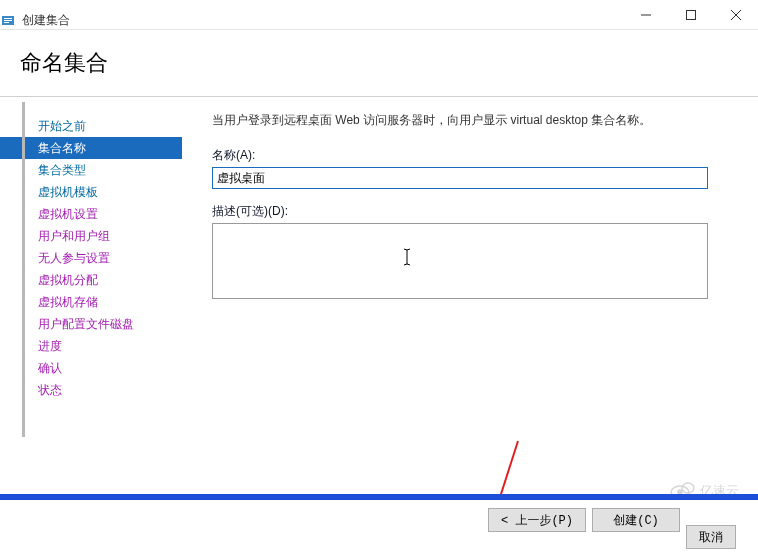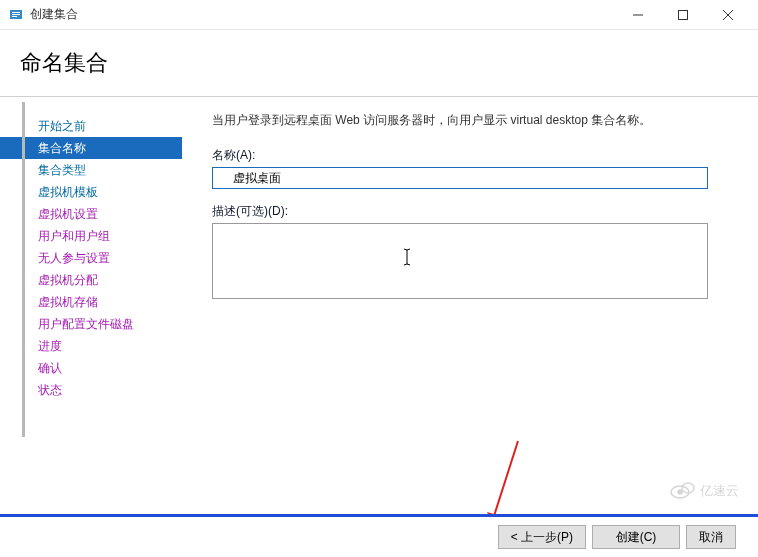--- a/index.html
+++ b/index.html
@@ -8,22 +8,22 @@
       font-size: 12px;
       background: #fff;
       width: 758px;
       height: 557px;
       overflow: hidden;
       position: relative;
     }
     .titlebar {
       height: 30px;
       display: flex;
-      align-items: center;
-      padding: 0 8px;
+      align-items: flex-end;
+      padding: 0 0;
       border-bottom: 1px solid #e5e5e5;
     }
     .titlebar .app-icon {
       width: 16px;
       height: 16px;
       margin-right: 6px;
       display: flex;
       align-items: center;
       justify-content: center;
     }
@@ -101,21 +101,21 @@
       line-height: 1.5;
     }
     .field-label {
       color: #0f172a;
       margin-bottom: 3px;
     }
     .text-input {
       width: 496px;
       height: 22px;
       border: 1px solid #1a6bbd;
-      padding: 2px 20px;
+      padding: 2px 4px;
       font-family: inherit;
       font-size: 12px;
       outline: none;
     }
     .textarea-input {
       width: 496px;
       height: 76px;
       border: 1px solid #999;
       padding: 4px;
       font-family: inherit;
@@ -131,39 +131,41 @@
       font-size: 16px;
       color: #333;
       pointer-events: none;
     }
     .footer {
       position: absolute;
       bottom: 8px;
       left: 0;
       right: 0;
       padding: 8px 22px 0 22px;
-      border-top: 3px solid #1d4ed8;
+      border-top: 6px solid #1d4ed8;
       display: flex;
       justify-content: flex-end;
       gap: 6px;
       background: #fff;
+      font-family: Liberation Mono, monospace;
     }
     .btn {
       min-width: 88px;
       height: 24px;
       border: 1px solid #adadad;
       background: #e1e1e1;
       font-family: inherit;
       font-size: 12px;
       cursor: pointer;
       padding: 0 12px;
     }
     .btn.cut {
       min-width: 40px;
       overflow: hidden;
+      margin-top: 17px;
     }
     .arrow-annotation {
       position: absolute;
       left: 480px;
       top: 438px;
       pointer-events: none;
     }
     .watermark {
       position: absolute;
       right: 6px;

